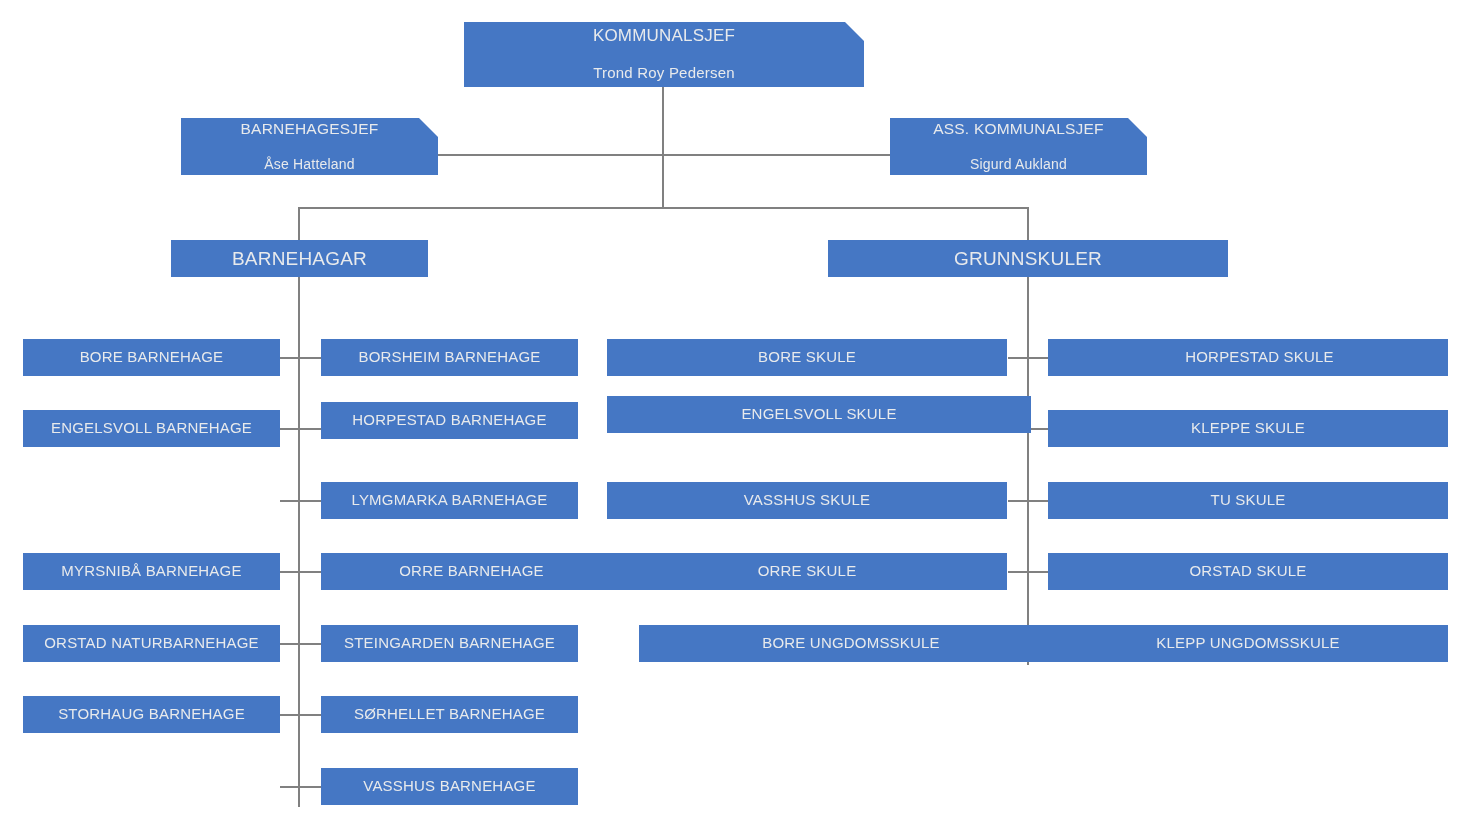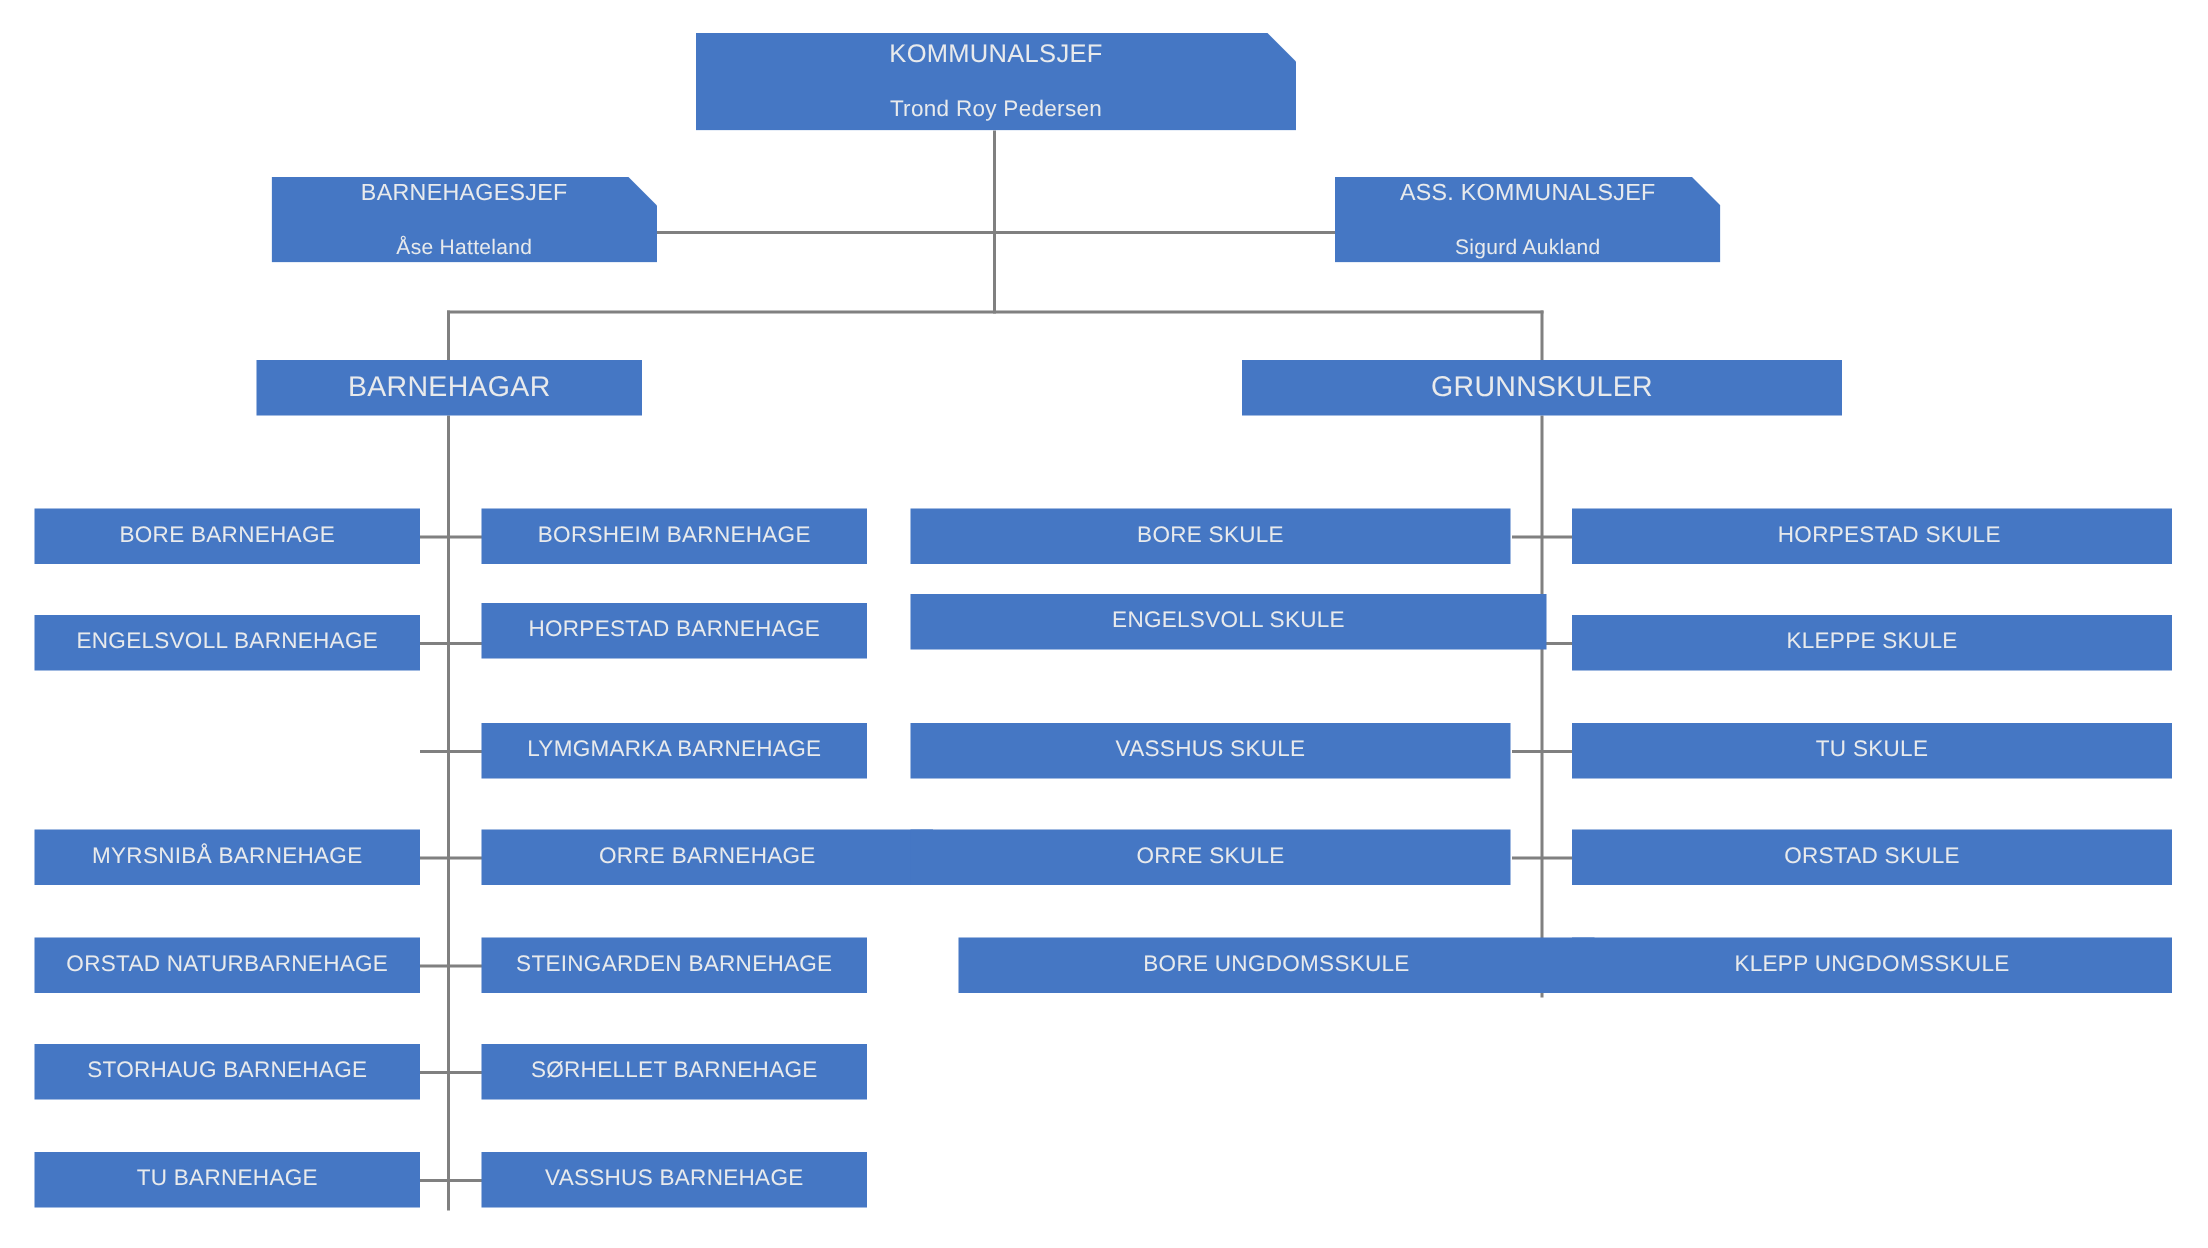--- a/index.html
+++ b/index.html
@@ -159,23 +159,20 @@
     </div>
   <div class="node leaf" style="left:23px; top:553px; width:257px; height:37px;">
     <span class="title">MYRSNIBÅ BARNEHAGE</span>
     </div>
   <div class="node leaf" style="left:23px; top:625px; width:257px; height:37px;">
     <span class="title">ORSTAD NATURBARNEHAGE</span>
     </div>
   <div class="node leaf" style="left:23px; top:696px; width:257px; height:37px;">
     <span class="title">STORHAUG BARNEHAGE</span>
     </div>
-  <div class="node leaf" style="left:23px; top:768px; width:257px; height:37px;">
-    <span class="title">TU BARNEHAGE</span>
-    </div>
 
   <div class="node leaf" style="left:321px; top:339px; width:257px; height:37px;">
     <span class="title">BORSHEIM BARNEHAGE</span>
     </div>
   <div class="node leaf" style="left:321px; top:402px; width:257px; height:37px;">
     <span class="title">HORPESTAD BARNEHAGE</span>
     </div>
   <div class="node leaf" style="left:321px; top:482px; width:257px; height:37px;">
     <span class="title">LYMGMARKA BARNEHAGE</span>
     </div>

